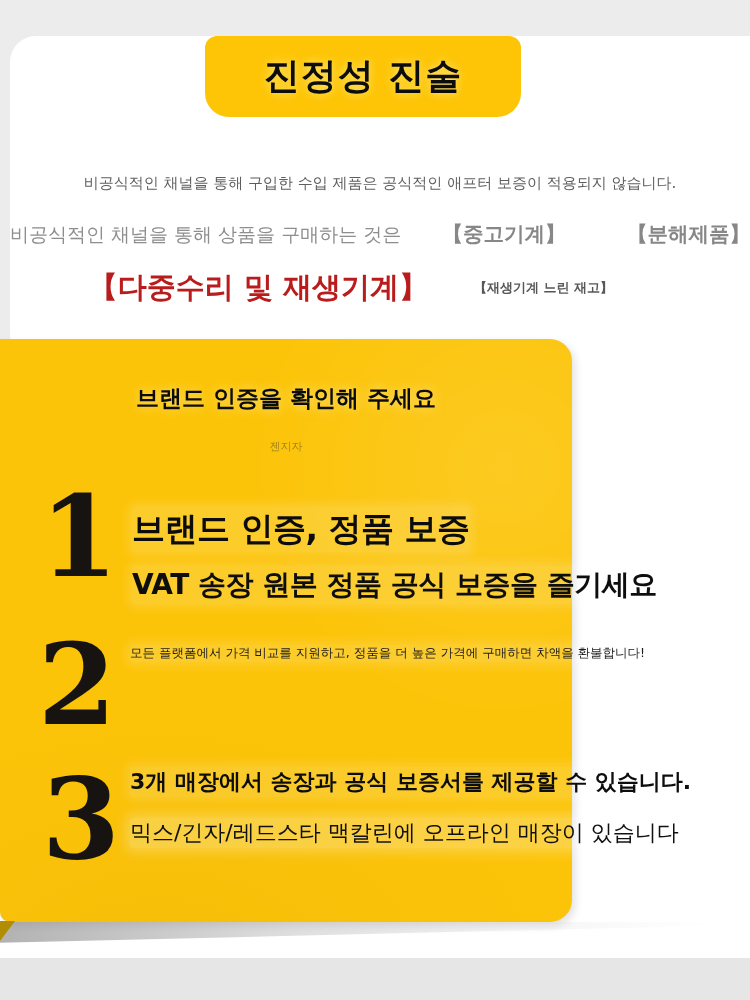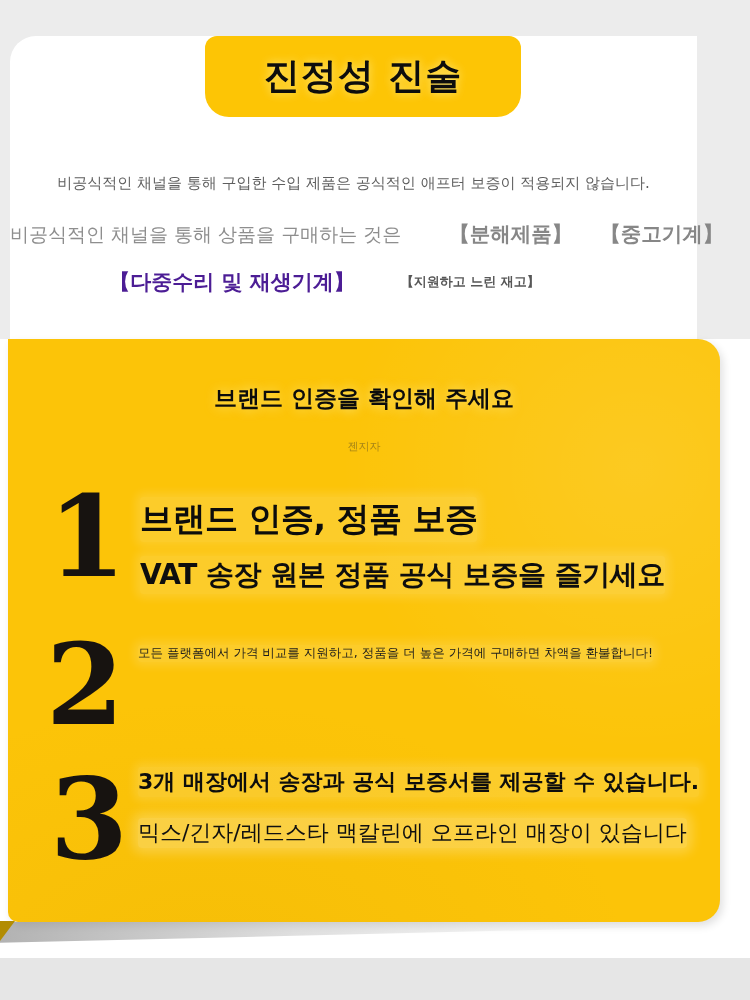--- a/index.html
+++ b/index.html
@@ -19,21 +19,21 @@
   
   .sec1 {
     position: absolute;
     left: 0; top: 0;
     width: 750px; height: 339px;
     background: #ececec;
   }
   .statement-card {
     position: absolute;
     left: 10px; top: 36px;
-    width: 687px; height: 303px;
+    width: 740px; height: 303px;
     background: #ffffff;
     border-radius: 26px 0 0 0;
   }
   .title-badge {
     position: absolute;
     left: 195px; top: 0;
     width: 316px; height: 81px;
     background: #fdc505;
     border-radius: 12px 12px 24px 24px;
     display: flex;
@@ -71,34 +71,34 @@
   .stmt-line3 {
     position: absolute;
     left: 0; top: 232px;
     width: 100%;
     display: flex;
     justify-content: center;
     align-items: center;
     transform: translateX(-29px);
     white-space: nowrap;
   }
-  .stmt-line3 .main { font-size: 21px; font-weight: 800; color: #4c1d95; }
+  .stmt-line3 .main { font-size: 29px; font-weight: 800; color: #b91c1c; }
   .stmt-line3 .sub  { font-size: 13px; font-weight: 700; color: #575757; margin-left: 46px; }
 
   
   .sec2 {
     position: absolute;
     left: 0; top: 339px;
     width: 750px; height: 619px;
     background: #ffffff;
   }
   .yellow-card {
     position: absolute;
-    left: 8px; top: 0;
-    width: 712px; height: 583px;
+    left: 0; top: 0;
+    width: 572px; height: 583px;
     background:
       radial-gradient(circle at 88% 22%, rgba(255,255,255,0.10), rgba(255,255,255,0) 38%),
       radial-gradient(ellipse 620px 420px at 28% 112%, rgba(190,135,0,0.10), rgba(190,135,0,0) 70%),
       #fcc408;
     border-radius: 0 22px 22px 10px;
     box-shadow: 3px 4px 9px rgba(0,0,0,0.12);
   }
   .brand-heading {
     position: absolute;
     left: 0; top: 44px;
@@ -129,21 +129,21 @@
     font-size: 112px;
     line-height: 0.82;
     color: #171310;
     min-width: 68px;
     text-align: center;
     letter-spacing: -4px;
   }
   .step .txt { display: flex; flex-direction: column; }
   .step1 { left: 40px; top: 150px; }
   .step1 .num { margin-top: 2px; }
-  .step1 .txt { margin-top: 8px; margin-left: 18px; }
+  .step1 .txt { margin-top: 18px; margin-left: 18px; }
   .step1 .t-title {
     font-size: 33px; font-weight: 800; color: #0c0c0c;
     letter-spacing: -0.5px; margin-bottom: 14px;
   }
   .step1 .t-sub {
     font-size: 28px; font-weight: 600; color: #0e0e0e;
     letter-spacing: -0.5px;
   }
   .step2 { left: 38px; top: 296px; }
   .step2 .num { margin-top: 4px; }
@@ -202,26 +202,26 @@
 <div class="page">
 
   <div class="sec1">
     <div class="statement-card">
       <div class="title-badge">
         <span>진정성 진술</span>
       </div>
       <div class="stmt-line1">비공식적인 채널을 통해 구입한 수입 제품은 공식적인 애프터 보증이 적용되지 않습니다.</div>
       <div class="stmt-line2">
         <span class="prefix">비공식적인 채널을 통해 상품을 구매하는 것은</span>
+        <span class="tag t1">【중고기계】</span>
         <span class="tag t2">【분해제품】</span>
-        <span class="tag t1">【중고기계】</span>
       </div>
       <div class="stmt-line3">
         <span class="main">【다중수리 및 재생기계】</span>
-        <span class="sub">【지원하고 느린 재고】</span>
+        <span class="sub">【재생기계 느린 재고】</span>
       </div>
     </div>
   </div>
 
   <div class="sec2">
     <div class="yellow-card">
       <div class="brand-heading">브랜드 인증을 확인해 주세요</div>
       <div class="brand-subheading">젠지자</div>
 
       <div class="step step1">

